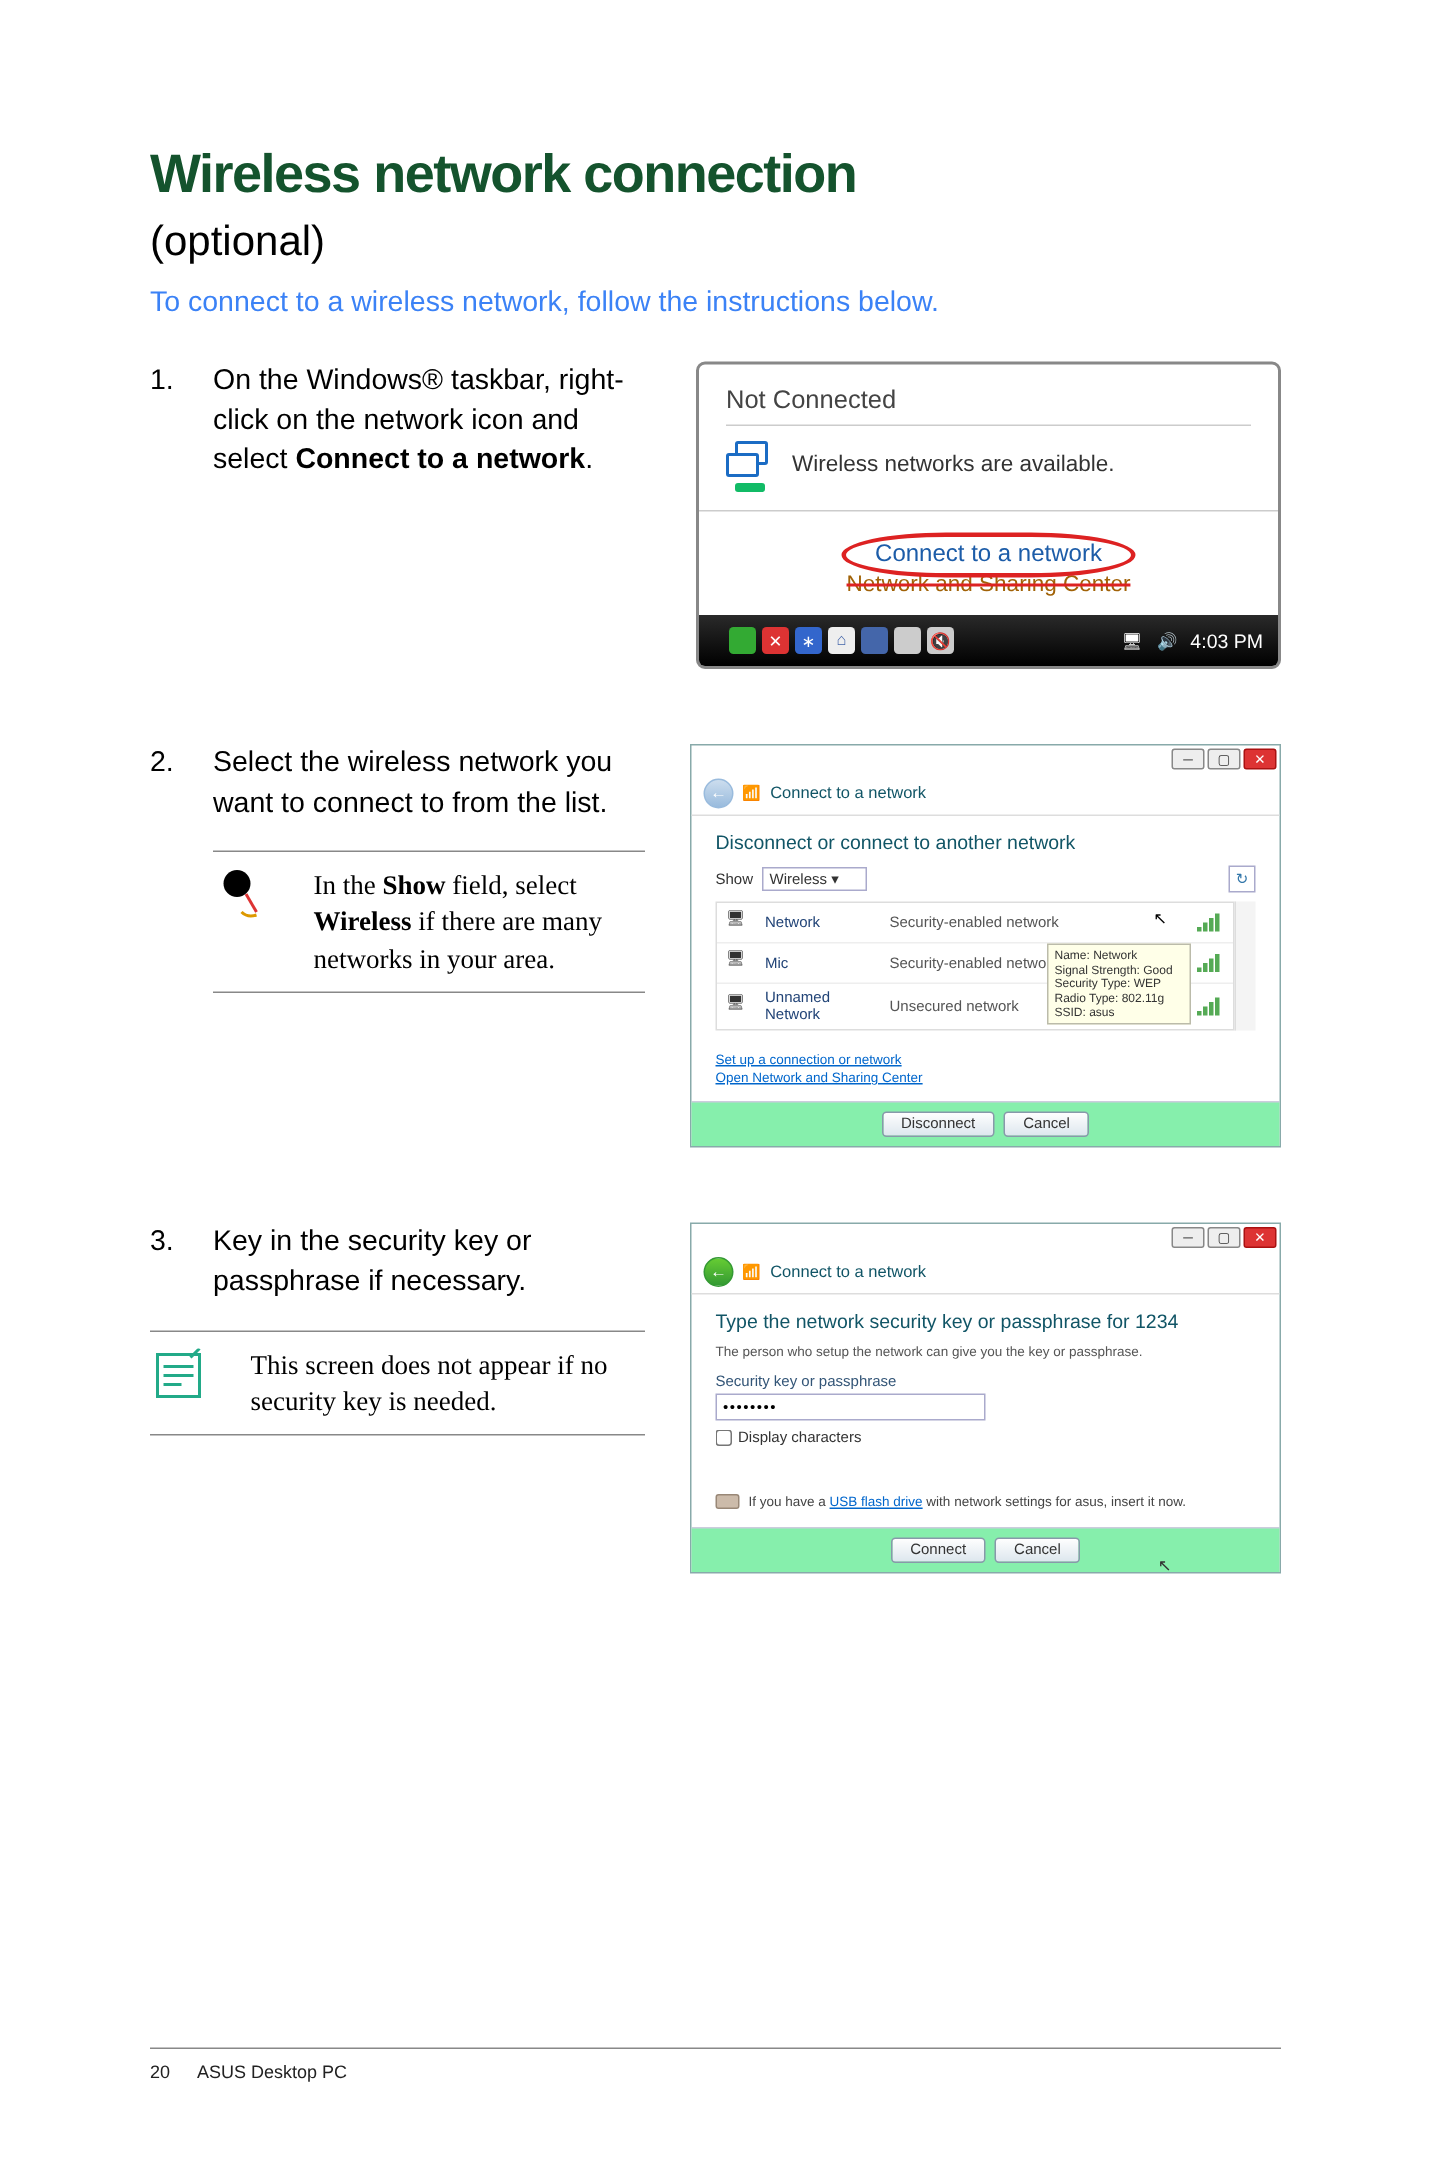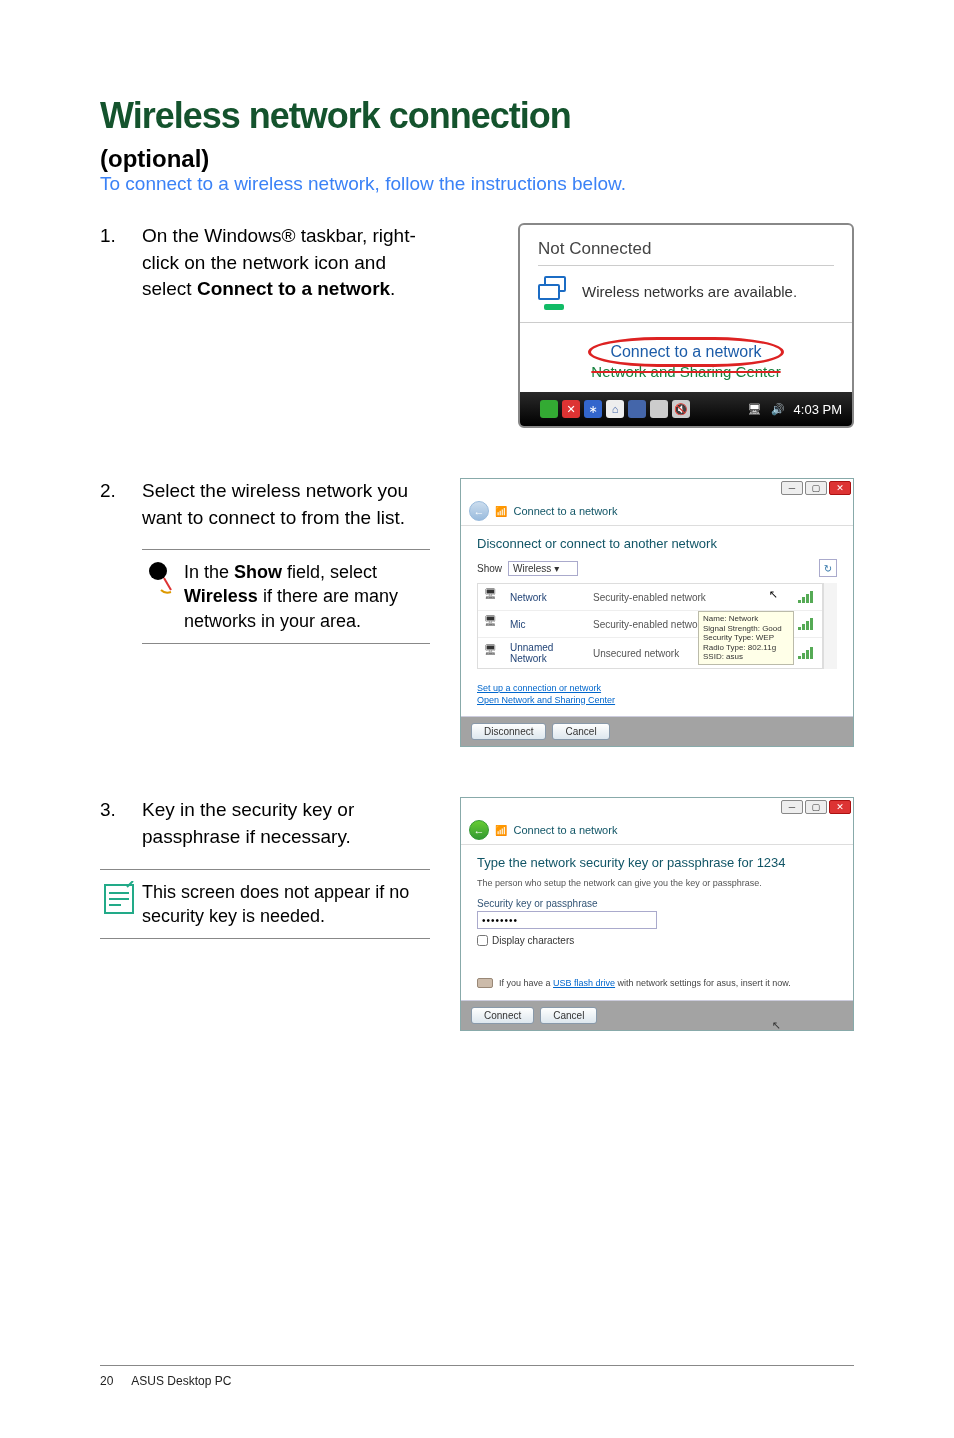--- a/index.html
+++ b/index.html
@@ -12,23 +12,24 @@
     position: relative;
     padding: 95px 100px 40px 100px;
   }
   h1 {
     font-size: 36px;
     font-weight: 900;
     letter-spacing: -1px;
     color: #14532d;
   }
   h2 {
-    font-size: 24px;
-    font-weight: 700;
+    font-size: 28px;
+    font-weight: 400;
     margin-top: 8px;
+    margin-bottom: 14px;
   }
   .intro {
     font-size: 19px;
     color: #3b82f6;
     margin-bottom: 28px;
   }
   .step-row {
     display: flex;
     align-items: flex-start;
     gap: 30px;
@@ -47,22 +48,23 @@
     line-height: 1.4;
   }
   .step-num { flex: 0 0 22px; }
   .step-body { flex: 1; }
   .step-body b, .note-body b { font-weight: 700; }
   .note-block {
     border-top: 1px solid #888;
     border-bottom: 1px solid #888;
     padding: 10px 0 10px 0;
     display: flex;
-    gap: 4px;
+    gap: 29px;
     align-items: flex-start;
+    font-family: Liberation Serif, serif;
   }
   .note-block.indented { margin-left: 42px; }
   .note-icon {
     flex: 0 0 38px;
     height: 38px;
     display: flex;
     align-items: center;
     justify-content: center;
   }
   .note-body {
@@ -70,42 +72,42 @@
     font-size: 18px;
     line-height: 1.35;
   }
   .shot-col {
     flex: 1;
     display:flex;
     justify-content:flex-end;
   }
   
   .shot1 {
-    width: 336px;
+    width: 390px;
     border: 2px solid #888;
     border-radius: 6px;
     background: #fff;
     overflow: hidden;
     font-family: "Segoe UI", Tahoma, sans-serif;
   }
   .shot1-top { padding: 14px 18px 10px 18px; }
   .shot1-title { font-size: 17px; color: #444; margin-bottom: 6px; }
   .shot1-sep { border-top: 1px solid #ccc; margin: 4px 0 8px 0; }
   .shot1-avail-row { display:flex; align-items:center; gap:10px; }
   .net-icon {
     width: 34px; height: 34px; position: relative;
   }
   .net-icon .mon { width: 22px; height: 16px; border: 2px solid #1b6cc4; border-radius: 2px; position: absolute; top: 2px; left: 6px; background:#fff;}
   .net-icon .mon2 { width: 22px; height: 16px; border: 2px solid #1b6cc4; border-radius: 2px; position: absolute; top: 10px; left: 0px; background:#fff;}
   .net-icon .plug { width: 20px; height: 6px; background:#1b6; position:absolute; bottom:-2px; left:6px; border-radius:2px;}
   .shot1-avail { font-size: 15px; color: #333; }
   .shot1-mid { padding: 8px 18px 12px 18px; text-align: center; }
   .circled-link { display:inline-block; font-size:16px; color:#1c5ca8; position:relative; padding:4px 10px;}
   .red-oval { position:absolute; inset:-2px -12px; border:3px solid #d22; border-radius:50%/70%; pointer-events:none;}
-  .shot1-link2 { font-size:15px; color:#15803d; margin-top:-2px; display:block; }
+  .shot1-link2 { font-size:15px; color:#a16207; margin-top:-2px; display:block; }
   .shot1-link2 .struck { text-decoration: line-through; text-decoration-color:#d22; text-decoration-thickness:2px;}
   .taskbar {
     background: linear-gradient(#2a2a2a,#000);
     height: 34px;
     display:flex;
     align-items:center;
     justify-content:flex-end;
     padding: 0 10px;
     gap:6px;
     color:#fff;
@@ -140,21 +142,21 @@
   .ni { width:18px;height:18px; }
   .net-name { flex:0 0 75px; color:#247; font-size:10px;}
   .net-sec { flex:1; color:#555; font-size:10px;}
   .sig-bars { width:18px; display:flex; align-items:flex-end; gap:1px; height:12px;}
   .sig-bars span { width:3px; background:#5a5;}
   .sig-bars span:nth-child(1){height:3px;} .sig-bars span:nth-child(2){height:6px;} .sig-bars span:nth-child(3){height:9px;} .sig-bars span:nth-child(4){height:12px;}
   .tooltip { position:absolute; top:0; right:28px; background:#ffffe8; border:1px solid #bba; padding:2px 4px; font-size:8px; line-height:1.2; width:96px; color:#333;}
   .cursor { position:absolute; font-size:11px; color:#000;}
   .win-links { padding:2px 16px 10px 16px; }
   .win-links a { color:#06c; text-decoration:underline; font-size:9px; display:block; line-height:1.3;}
-  .win-footer { background:#a3a3a3; border-top:1px solid #ccd; padding:6px 10px; display:flex; justify-content:flex-start; gap:6px;}
+  .win-footer { background:#86efac; border-top:1px solid #ccd; padding:6px 10px; display:flex; justify-content:center; gap:6px;}
   .win-footer .btn { border:1px solid #89a; border-radius:3px; background:linear-gradient(#fefefe,#dde7ee); padding:2px 12px; font-size:10px; color:#333;}
   .scroll-stub { width:14px; background:#f4f4f4; border-left:1px solid #ddd;}
   .list-wrap { display:flex; }
   .list-wrap .net-list { flex:1; }
   
   .s3-sub { font-size:9px; color:#555; margin-bottom:10px;}
   .s3-label { font-size:10px; color:#357; margin-bottom:2px;}
   .s3-input { border:1px solid #aac; width:180px; height:18px; padding:0 4px; font-size:10px; letter-spacing:1px;}
   .s3-check { display:flex; align-items:center; gap:4px; font-size:10px; margin-top:6px; color:#333;}
   .s3-check input { width:11px;height:11px;}

